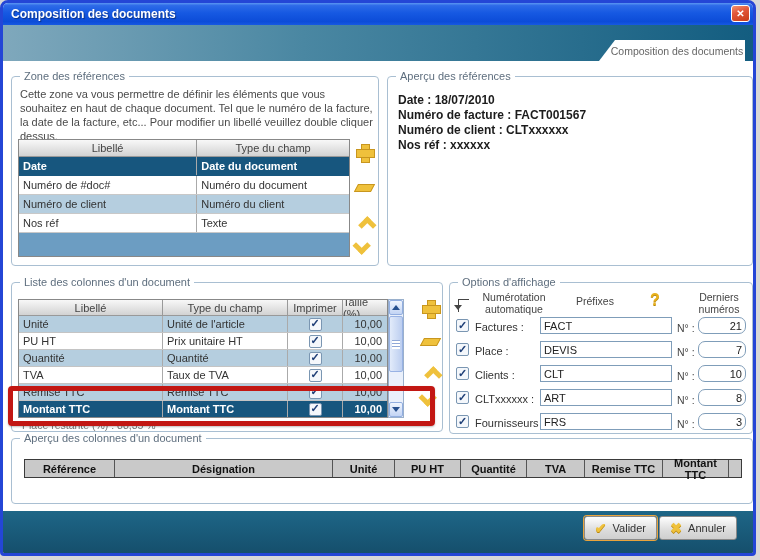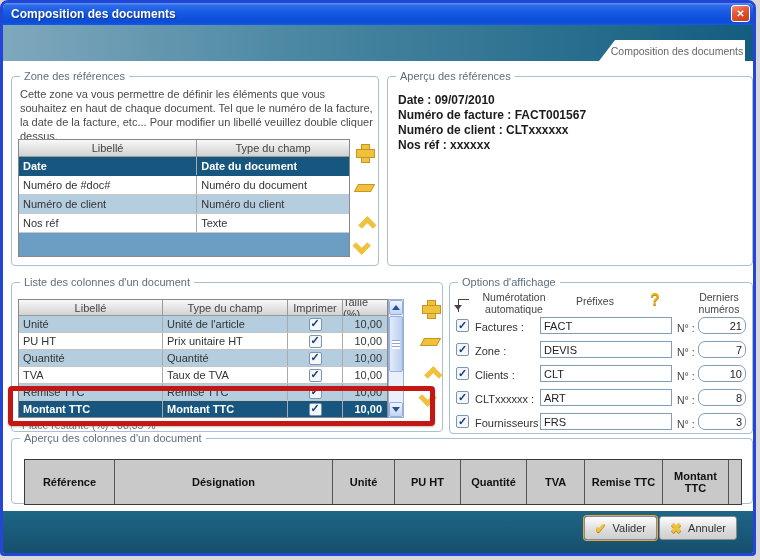--- a/index.html
+++ b/index.html
@@ -93,21 +93,21 @@
   .help { position:absolute; left:200px; top:8px; color:#E9B21E; font-weight:bold; font-size:16px; text-shadow:0 1px 0 #B8860B; cursor:pointer; }
   .opt-row { position:absolute; left:0; width:100%; height:20px; }
   .opt-row .cb { position:absolute; left:6px; top:2px; }
   .opt-label { position:absolute; left:25px; top:4px; font-size:11px; color:#333; white-space:nowrap; }
   .txt { position:absolute; border:1px solid #7F9DB9; height:17px; font-size:11px; padding:0 3px; background:#fff; color:#222; }
   .prefix-in { left:90px; top:0; width:132px; }
   .numlbl { position:absolute; left:227px; top:5px; font-size:10.5px; color:#444; }
   .num-in { left:248px; top:0; width:48px; text-align:right;border-radius:7px; }
 
   
-  .ptable { position:absolute; left:12px; top:20px; width:718px; height:46px; display:flex; border:1px solid #3A3A3A; background:#C9C9C9; }
+  .ptable { position:absolute; left:12px; top:20px; width:718px; height:19px; display:flex; border:1px solid #3A3A3A; background:#C9C9C9; }
   .ptable > div { border-right:1px solid #555; display:flex; align-items:center; justify-content:center; text-align:center;
     font-size:11px; font-weight:bold; color:#111; line-height:12px; padding:0 2px; }
   .pc-ref {width:90px;} .pc-des {width:218px;} .pc-uni {width:62px;} .pc-puht {width:66px;}
   .pc-qte {width:66px;} .pc-tva {width:58px;} .pc-rem {width:78px;} .pc-mon {width:66px;} .pc-fill {flex:1; border-right:none !important;}
 
   
   .annotation { position:absolute; left:5px; top:325px; width:427px; height:40px;
     border:5px solid #C21713; border-radius:4px; z-index:60; pointer-events:none; box-shadow:0 1px 2px rgba(0,0,0,.25); }
 
   
@@ -177,21 +177,21 @@
           <span class="chv up"></span>
         </div>
       <div class="icobtn" style="left:340px;top:160px;">
           <span class="chv down"></span>
         </div>
     </div>
 
     <div class="gb" style="left:384px;top:15px;width:366px;height:190px;">
       <span class="gb-label">Aperçu des références</span>
       <div class="preview-lines">
-        <div>Date : 09/07/2010</div>
+        <div>Date : 18/07/2010</div>
         <div>Numéro de facture : FACT001567</div>
         <div>Numéro de client : CLTxxxxxx</div>
         <div>Nos réf : xxxxxx</div>
       </div>
     </div>
 
     <div class="gb" style="left:8px;top:221px;width:432px;height:150px;">
       <span class="gb-label">Liste des colonnes d'un document</span>
 
       <div class="ltable">
@@ -291,21 +291,21 @@
 
       <div class="opt-row" style="top:34px;">
         <span class="cb checked"></span>
         <span class="opt-label">Factures :</span>
         <input class="txt prefix-in" value="FACT" style="">
         <span class="numlbl">N° :</span>
         <input class="txt num-in" value="21" style="">
       </div>
       <div class="opt-row" style="top:58px;">
         <span class="cb checked"></span>
-        <span class="opt-label">Zone :</span>
+        <span class="opt-label">Place :</span>
         <input class="txt prefix-in" value="DEVIS" style="">
         <span class="numlbl">N° :</span>
         <input class="txt num-in" value="7" style="">
       </div>
       <div class="opt-row" style="top:82px;">
         <span class="cb checked"></span>
         <span class="opt-label">Clients :</span>
         <input class="txt prefix-in" value="CLT" style="">
         <span class="numlbl">N° :</span>
         <input class="txt num-in" value="10" style="">

